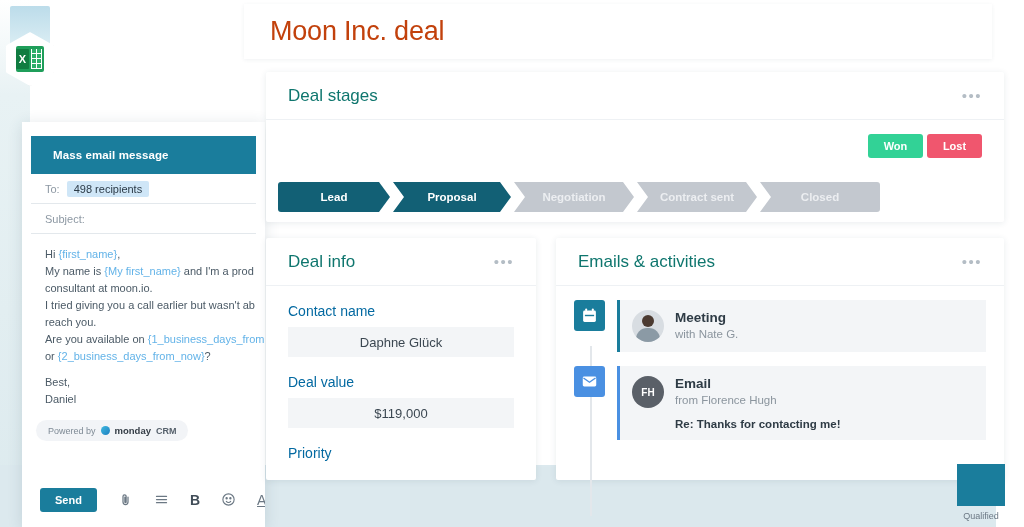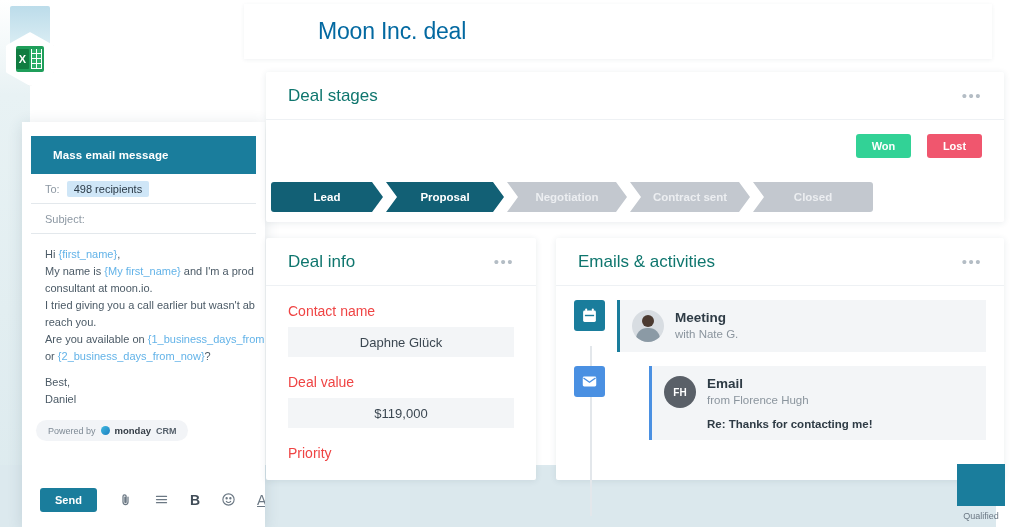--- a/index.html
+++ b/index.html
@@ -133,50 +133,50 @@
   
   .deal-window {
     position: absolute; left: 240px; top: 0; width: 756px; height: 480px;
   }
   .deal-titlebar {
     position: absolute; left: 4px; top: 4px; width: 748px; height: 55px;
     background: #ffffff;
     display: flex; align-items: center; padding-left: 26px;
     box-shadow: 0 1px 4px rgba(40,70,90,.07);
   }
-  .deal-title { font-size: 23px; color: #0369a1; letter-spacing: -.2px; margin-left: 48px; }
+  .deal-title { font-size: 27px; color: #c2410c; letter-spacing: -.2px; }
 
   .card {
     position: absolute; background: #ffffff;
     box-shadow: 0 1px 6px rgba(40,70,90,.10);
     border-radius: 2px;
   }
   .card-head {
     height: 48px; display: flex; align-items: center; justify-content: space-between;
     padding: 0 22px 0 22px; border-bottom: 1px solid #eef1f4;
   }
   .card-head-title { font-size: 17px; color: #0f766e; }
   .dots { color: #b4bdc5; font-size: 15px; letter-spacing: 1.5px; cursor: pointer; }
 
   
   .stages-card { left: 26px; top: 72px; width: 738px; height: 150px; }
   .wl-row {
     position: absolute; right: 22px; top: 62px;
-    display: flex; gap: 16px;
+    display: flex; gap: 4px;
   }
   .wl-btn {
     width: 55px; height: 24px; border-radius: 3px; border: none;
     color: #ffffff; font-size: 11px; font-weight: bold;
     font-family: "Liberation Sans", sans-serif; cursor: pointer;
   }
   .wl-won { background: #32d296; }
   .wl-lost { background: #f0566e; }
 
   .pipeline {
-    position: absolute; left: 5px; top: 110px;
+    position: absolute; left: 12px; top: 110px;
     display: flex; gap: 3px;
   }
   .stage {
     height: 30px; display: flex; align-items: center; justify-content: center;
     color: #ffffff; font-size: 11.5px; font-weight: bold;
     cursor: pointer; position: relative;
   }
   .stage.first {
     clip-path: polygon(0 0, calc(100% - 11px) 0, 100% 50%, calc(100% - 11px) 100%, 0 100%);
     border-radius: 3px 0 0 3px;
@@ -187,21 +187,21 @@
   .stage.last {
     clip-path: polygon(0 0, 100% 0, 100% 100%, 0 100%, 11px 50%);
     border-radius: 0 3px 3px 0;
   }
   .stage.active { background: #126075; }
   .stage.inactive { background: #c3c8cf; color: #eceef1; }
 
   
   .info-card { left: 26px; top: 238px; width: 270px; height: 242px; }
   .field-block { padding: 0 22px; }
-  .field-name { font-size: 14px; color: #ef4444; margin: 17px 0 8px 0; }
+  .field-name { font-size: 14px; color: #0369a1; margin: 17px 0 8px 0; }
   .field-value-box {
     height: 30px; background: #f3f5f7;
     display: flex; align-items: center; justify-content: center;
     font-size: 13px; color: #3b4751;
   }
 
   
   .acts-card { left: 316px; top: 238px; width: 448px; height: 242px; }
   .acts-body { position: relative; padding: 14px 18px 0 18px; }
   .timeline-line {
@@ -214,21 +214,21 @@
     display: flex; align-items: center; justify-content: center;
     position: relative; z-index: 2;
   }
   .act-icon.cal { background: #1a7d9c; }
   .act-icon.mail { background: #4a90e2; }
   .act-icon svg { width: 17px; height: 17px; fill: #ffffff; }
   .act-card {
     flex: 1; background: #f3f5f7; border-left: 3px solid #1a7d9c;
     padding: 10px 12px; display: flex; gap: 11px; align-items: flex-start;
   }
-  .act-card.mailc { border-left-color: #4a90e2; margin-left: 32px; }
+  .act-card.mailc { border-left-color: #4a90e2; }
   .avatar {
     width: 32px; height: 32px; border-radius: 50%; flex: 0 0 32px;
     overflow: hidden; position: relative;
     background: #d8dde2;
   }
   .avatar .head {
     position: absolute; left: 10px; top: 5px; width: 12px; height: 12px;
     border-radius: 50%; background: #4b3a31;
   }
   .avatar .shoulders {

